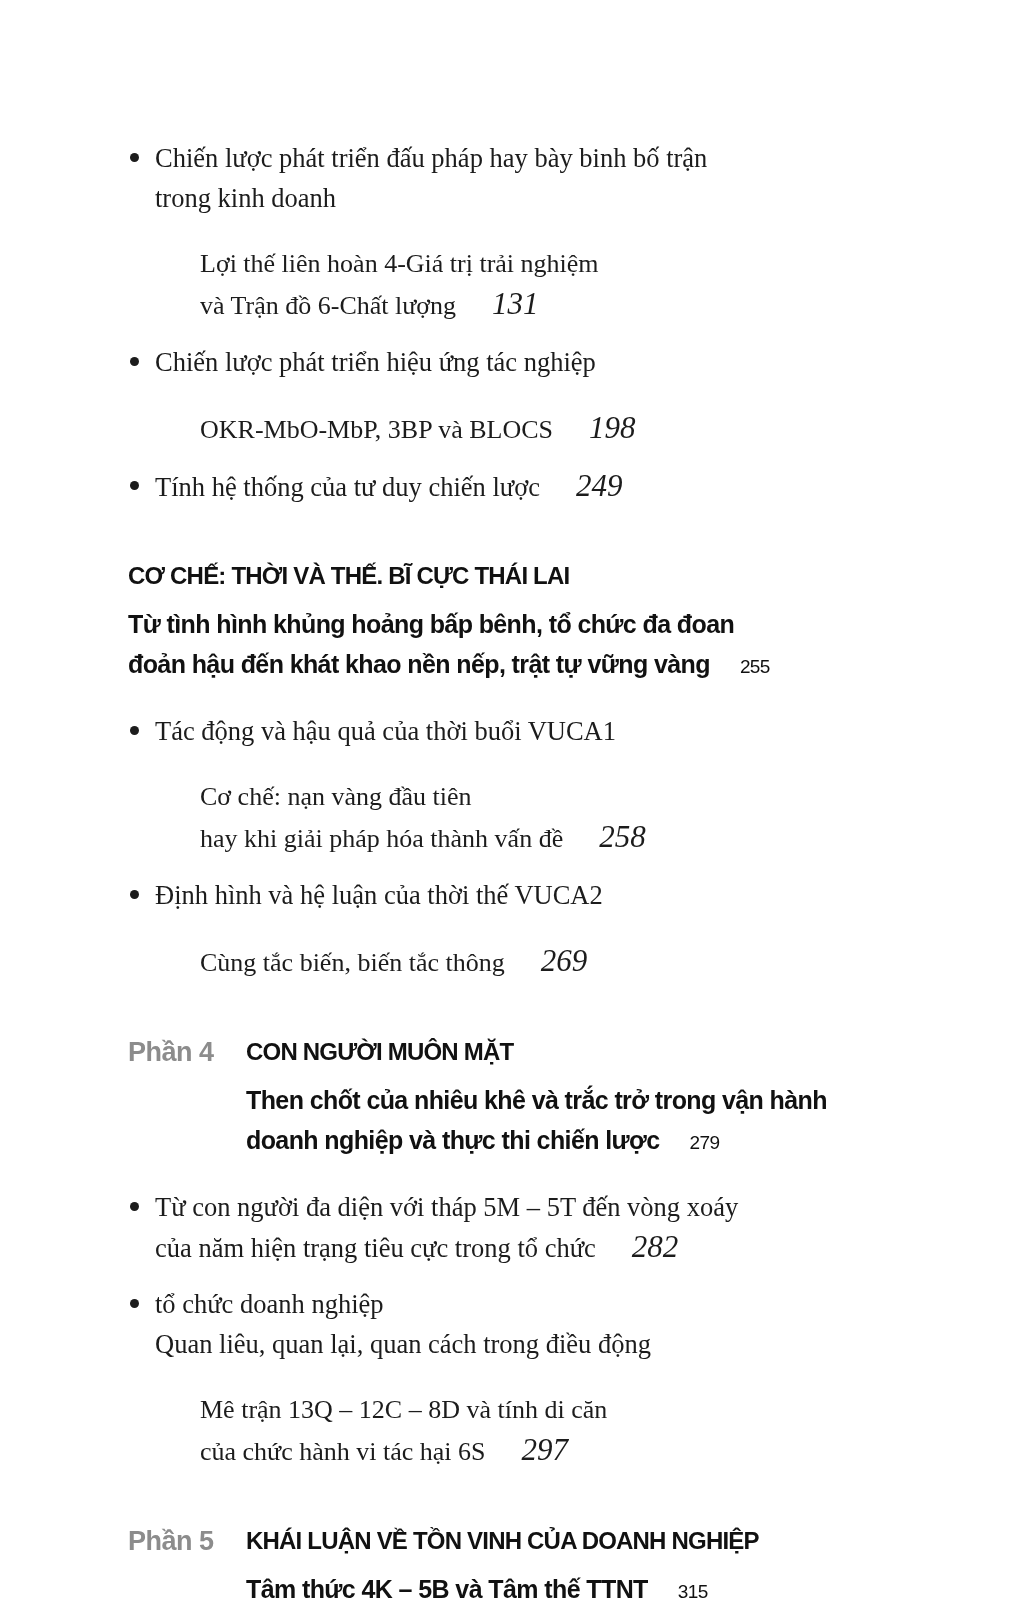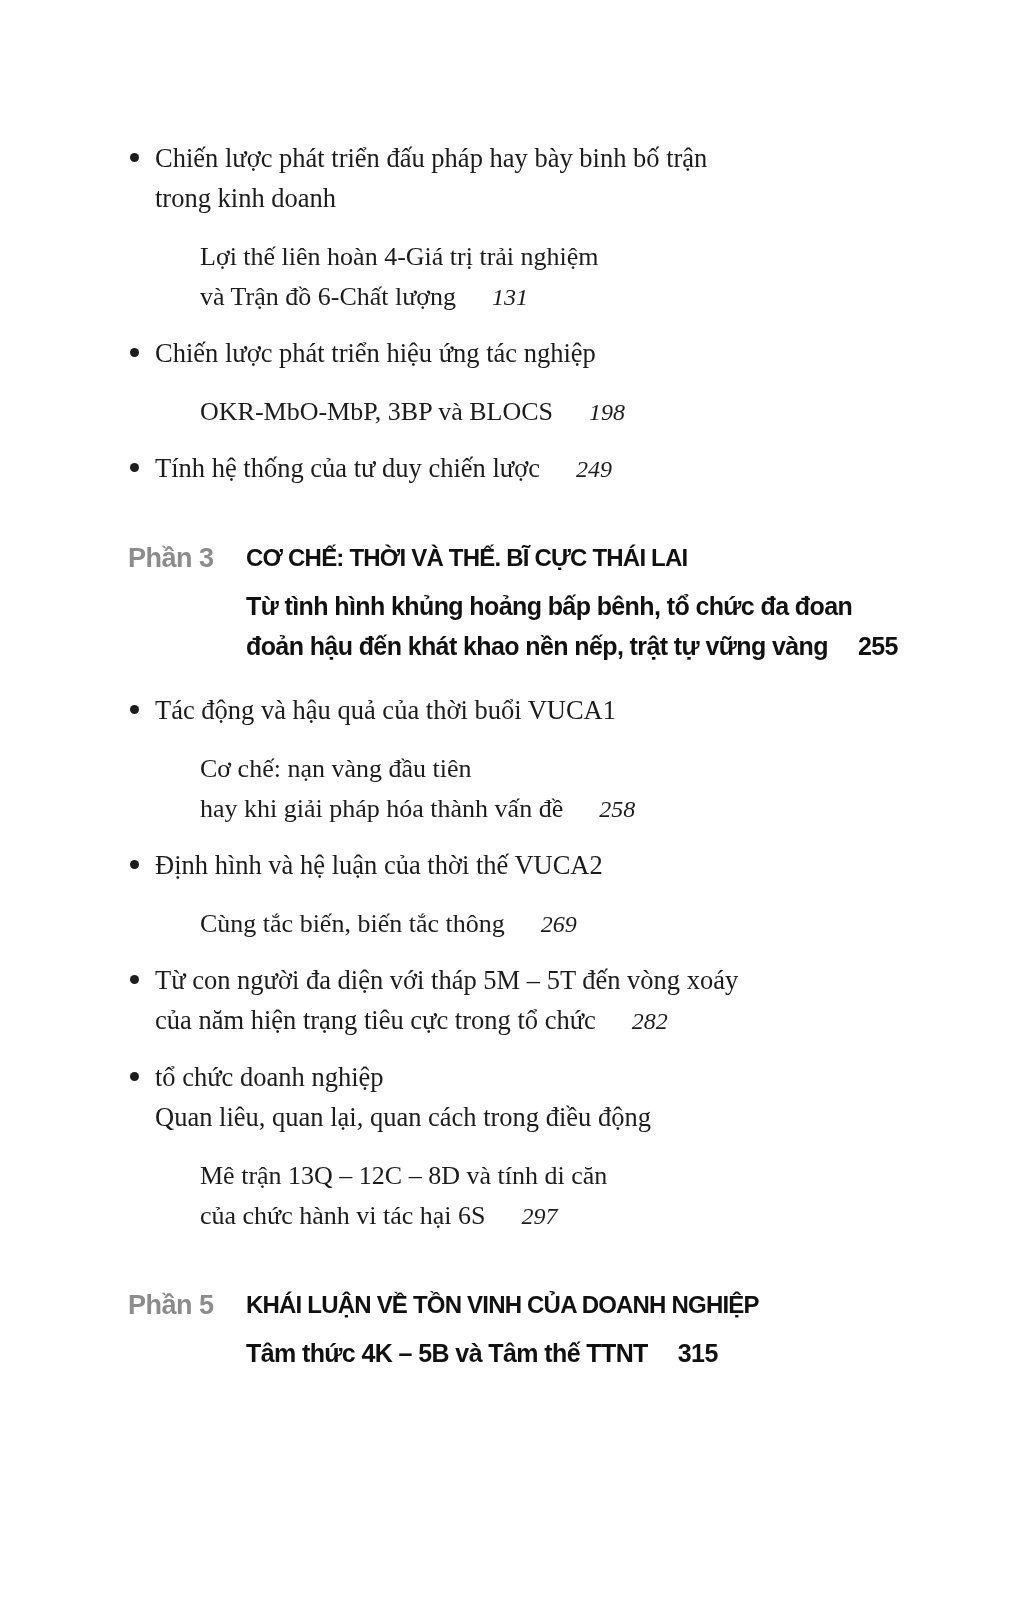--- a/index.html
+++ b/index.html
@@ -33,27 +33,27 @@
     width: 9px;
     height: 9px;
     border-radius: 50%;
     background: #1c1c1c;
   }
   
   .entry-sub {
     padding-left: 72px;
     font-size: 26px;
     line-height: 40px;
-    margin-top: 19px;
+    margin-top: 26px;
   }
   .pagenum {
     font-family: "Liberation Serif", serif;
     font-style: italic;
     font-weight: normal;
-    font-size: 24px;
+    font-size: 31px;
     margin-left: 36px;
     color: #1c1c1c;
     letter-spacing: 0;
   }
   
   .section {
     display: flex;
     margin-top: 50px;
     margin-bottom: 24px;
   }
@@ -84,22 +84,22 @@
     font-family: "Liberation Sans", sans-serif;
     font-weight: bold;
     font-size: 25px;
     line-height: 40px;
     letter-spacing: -0.6px;
     color: #111111;
   }
   .section-subtitle .pagenum {
     font-family: "Liberation Sans", sans-serif;
     font-style: normal;
-    font-weight: bold;
-    font-size: 25px;
+    font-weight: normal;
+    font-size: 19px;
     letter-spacing: -0.6px;
     margin-left: 30px;
     color: #111111;
   }
 </style>
 </head>
 <body>
 
 <div class="page">
   <div id="toc-root">
@@ -117,21 +117,20 @@
         <div class="line"><span>Chiến lược phát triển hiệu ứng tác nghiệp</span></div>
       </div>
       <div class="entry-sub">
         <div class="line"><span>OKR-MbO-MbP, 3BP và BLOCS</span><span class="pagenum">198</span></div>
       </div>
       <div class="entry-bullet">
         <span class="dot"></span>
         <div class="line"><span>Tính hệ thống của tư duy chiến lược</span><span class="pagenum">249</span></div>
       </div>
       <div class="section">
-        <div class="section-label">Phần 3</div>
         <div class="section-body">
           <div class="section-title">CƠ CHẾ: THỜI VÀ THẾ. BĨ CỰC THÁI LAI</div>
           <div class="section-subtitle">
             <div class="subline"><span>Từ tình hình khủng hoảng bấp bênh, tổ chức đa đoan</span></div>
             <div class="subline"><span>đoản hậu đến khát khao nền nếp, trật tự vững vàng</span><span class="pagenum">255</span></div>
           </div>
         </div>
       </div>
       <div class="entry-bullet">
         <span class="dot"></span>
@@ -140,20 +139,30 @@
       <div class="entry-sub">
         <div class="line"><span>Cơ chế: nạn vàng đầu tiên</span></div>
         <div class="line"><span>hay khi giải pháp hóa thành vấn đề</span><span class="pagenum">258</span></div>
       </div>
       <div class="entry-bullet">
         <span class="dot"></span>
         <div class="line"><span>Định hình và hệ luận của thời thế VUCA2</span></div>
       </div>
       <div class="entry-sub">
         <div class="line"><span>Cùng tắc biến, biến tắc thông</span><span class="pagenum">269</span></div>
+      </div>
+      <div class="section">
+        <div class="section-label">Phần 4</div>
+        <div class="section-body">
+          <div class="section-title">CON NGƯỜI MUÔN MẶT</div>
+          <div class="section-subtitle">
+            <div class="subline"><span>Then chốt của nhiêu khê và trắc trở trong vận hành</span></div>
+            <div class="subline"><span>doanh nghiệp và thực thi chiến lược</span><span class="pagenum">279</span></div>
+          </div>
+        </div>
       </div>
       <div class="entry-bullet">
         <span class="dot"></span>
         <div class="line"><span>Từ con người đa diện với tháp 5M – 5T đến vòng xoáy</span></div>
         <div class="line"><span>của năm hiện trạng tiêu cực trong tổ chức</span><span class="pagenum">282</span></div>
       </div>
       <div class="entry-bullet">
         <span class="dot"></span>
         <div class="line"><span>tổ chức doanh nghiệp</span></div>
         <div class="line"><span>Quan liêu, quan lại, quan cách trong điều động</span></div>

